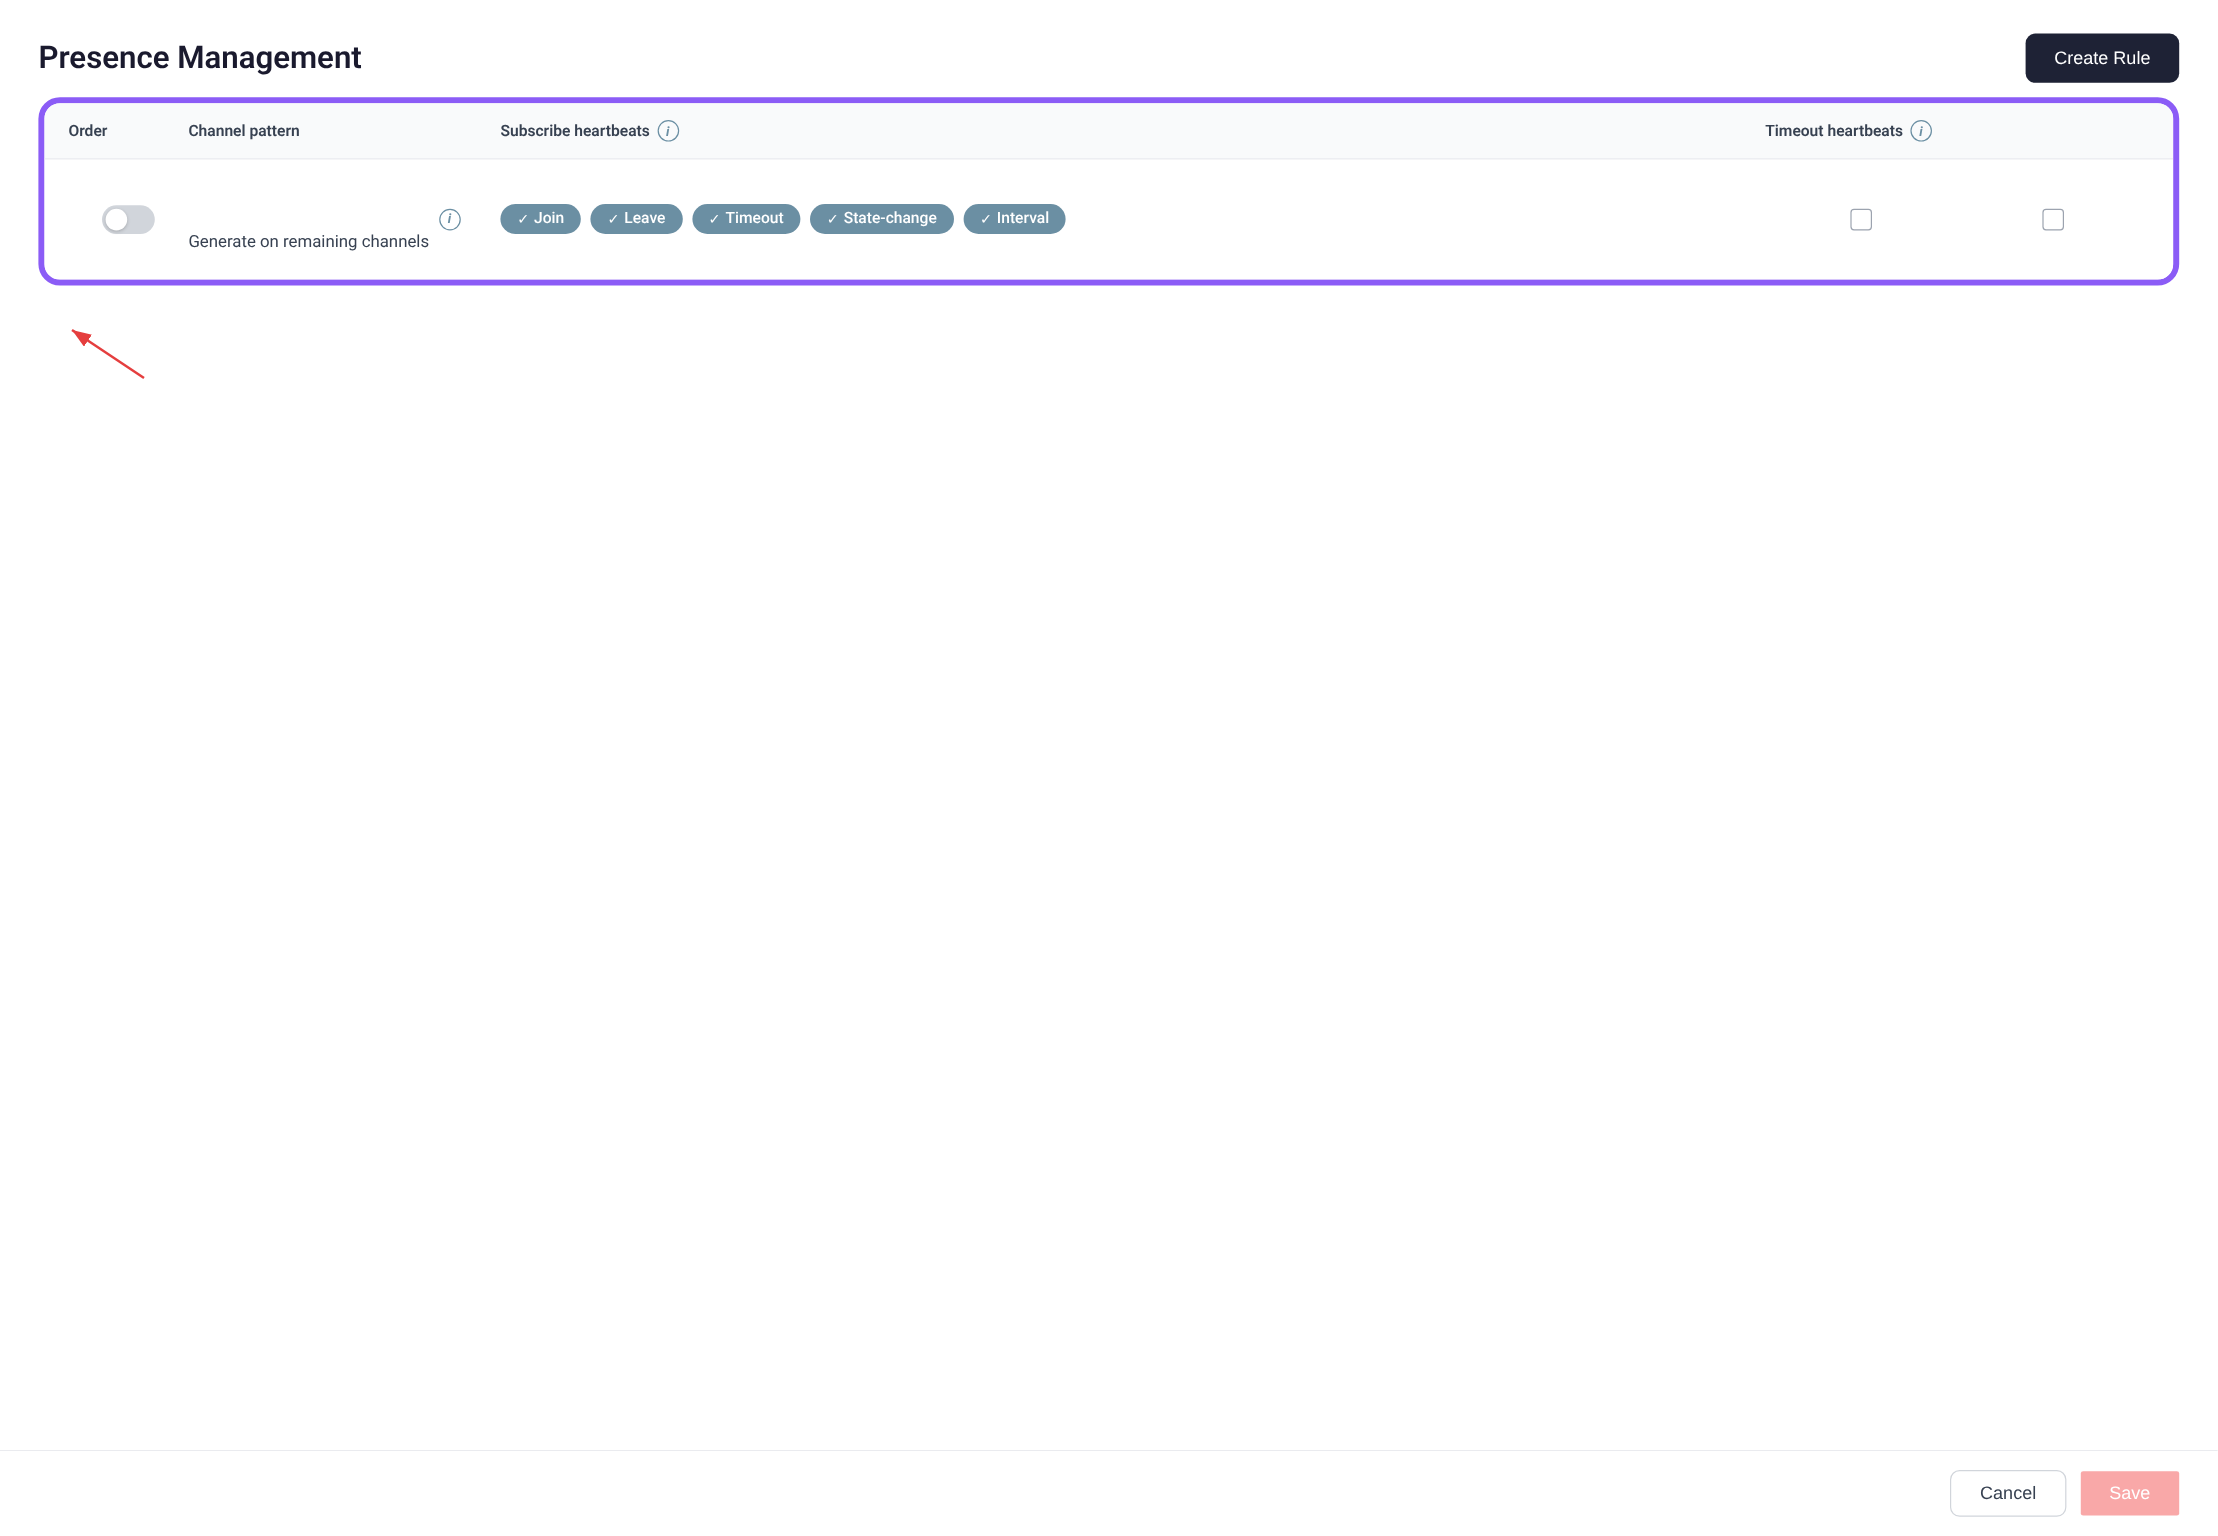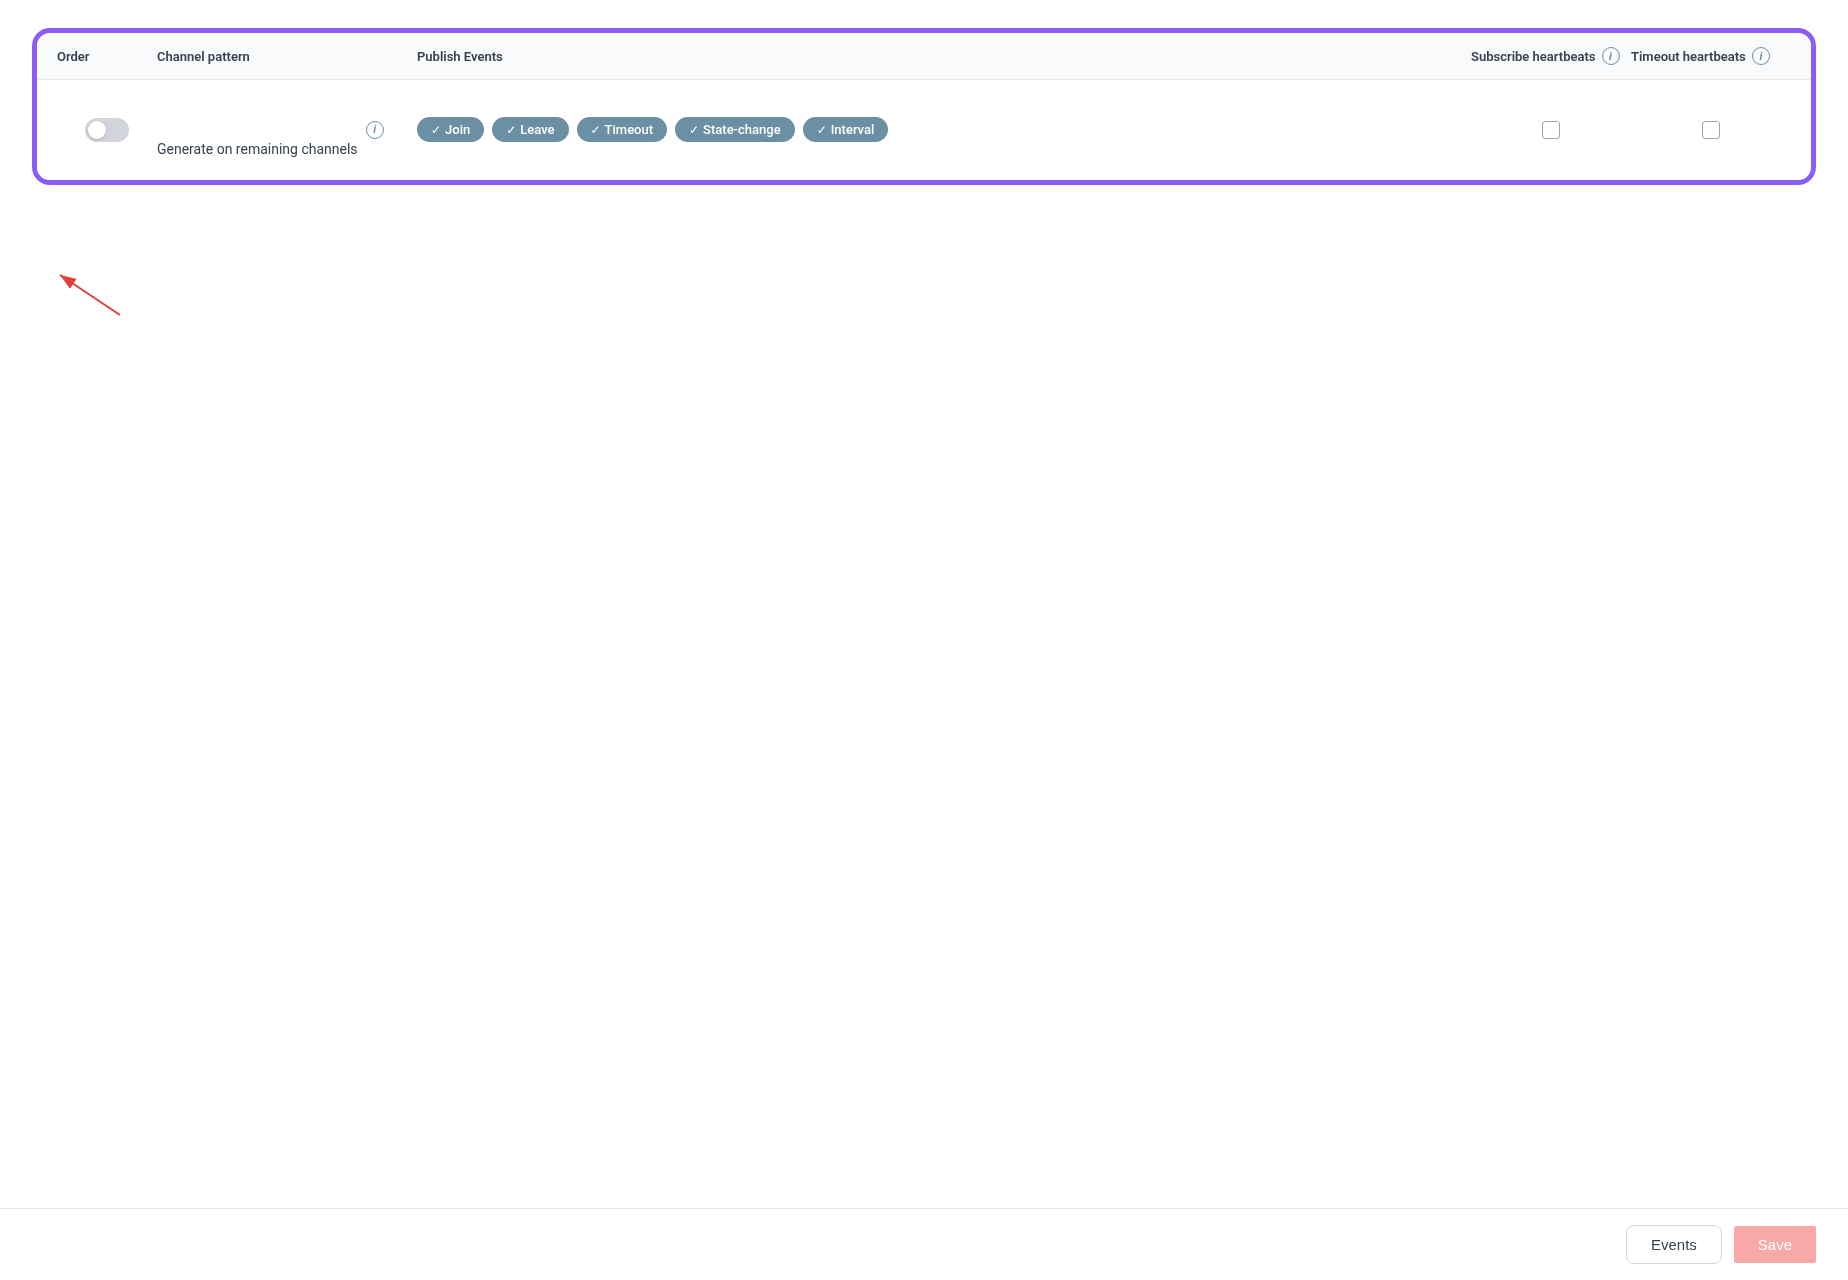--- a/index.html
+++ b/index.html
@@ -221,33 +221,34 @@
       font-size: 15px;
       font-weight: 500;
       cursor: pointer;
     }
   </style>
 </head>
 <body>
 
 <div class="page-wrapper">
 
+  <div class="header-row">
+    <h1 class="page-title">Presence Management</h1>
+    <button class="create-rule-btn">Create Rule</button>
+  </div>
 
 
   <div class="table-container">
 
     <div class="table-header">
       <div class="col-header">
         <span>Order</span>
       </div>
       <div class="col-header">
         <span>Channel pattern</span>
-      </div>
-      <div class="col-header">
-        <span>Publish Events</span>
       </div>
       <div class="col-header">
         <span>Subscribe heartbeats</span>
         <span class="info-icon">i</span>
       </div>
       <div class="col-header">
         <span>Timeout heartbeats</span>
         <span class="info-icon">i</span>
       </div>
     </div>
@@ -306,15 +307,15 @@
       <marker id="arrowhead" markerWidth="8" markerHeight="6" refX="8" refY="3" orient="auto">
         <polygon points="0 0, 8 3, 0 6" fill="#e53e3e"></polygon>
       </marker>
     </defs>
     <line x1="70" y1="45" x2="10" y2="5" stroke="#e53e3e" stroke-width="2" marker-end="url(#arrowhead)"></line>
   </svg>
 
 </div>
 
 <div class="footer">
-  <button class="cancel-btn">Events</button>
+  <button class="cancel-btn">Cancel</button>
   <button class="save-btn">Save</button>
 </div>
 
 </body></html>

